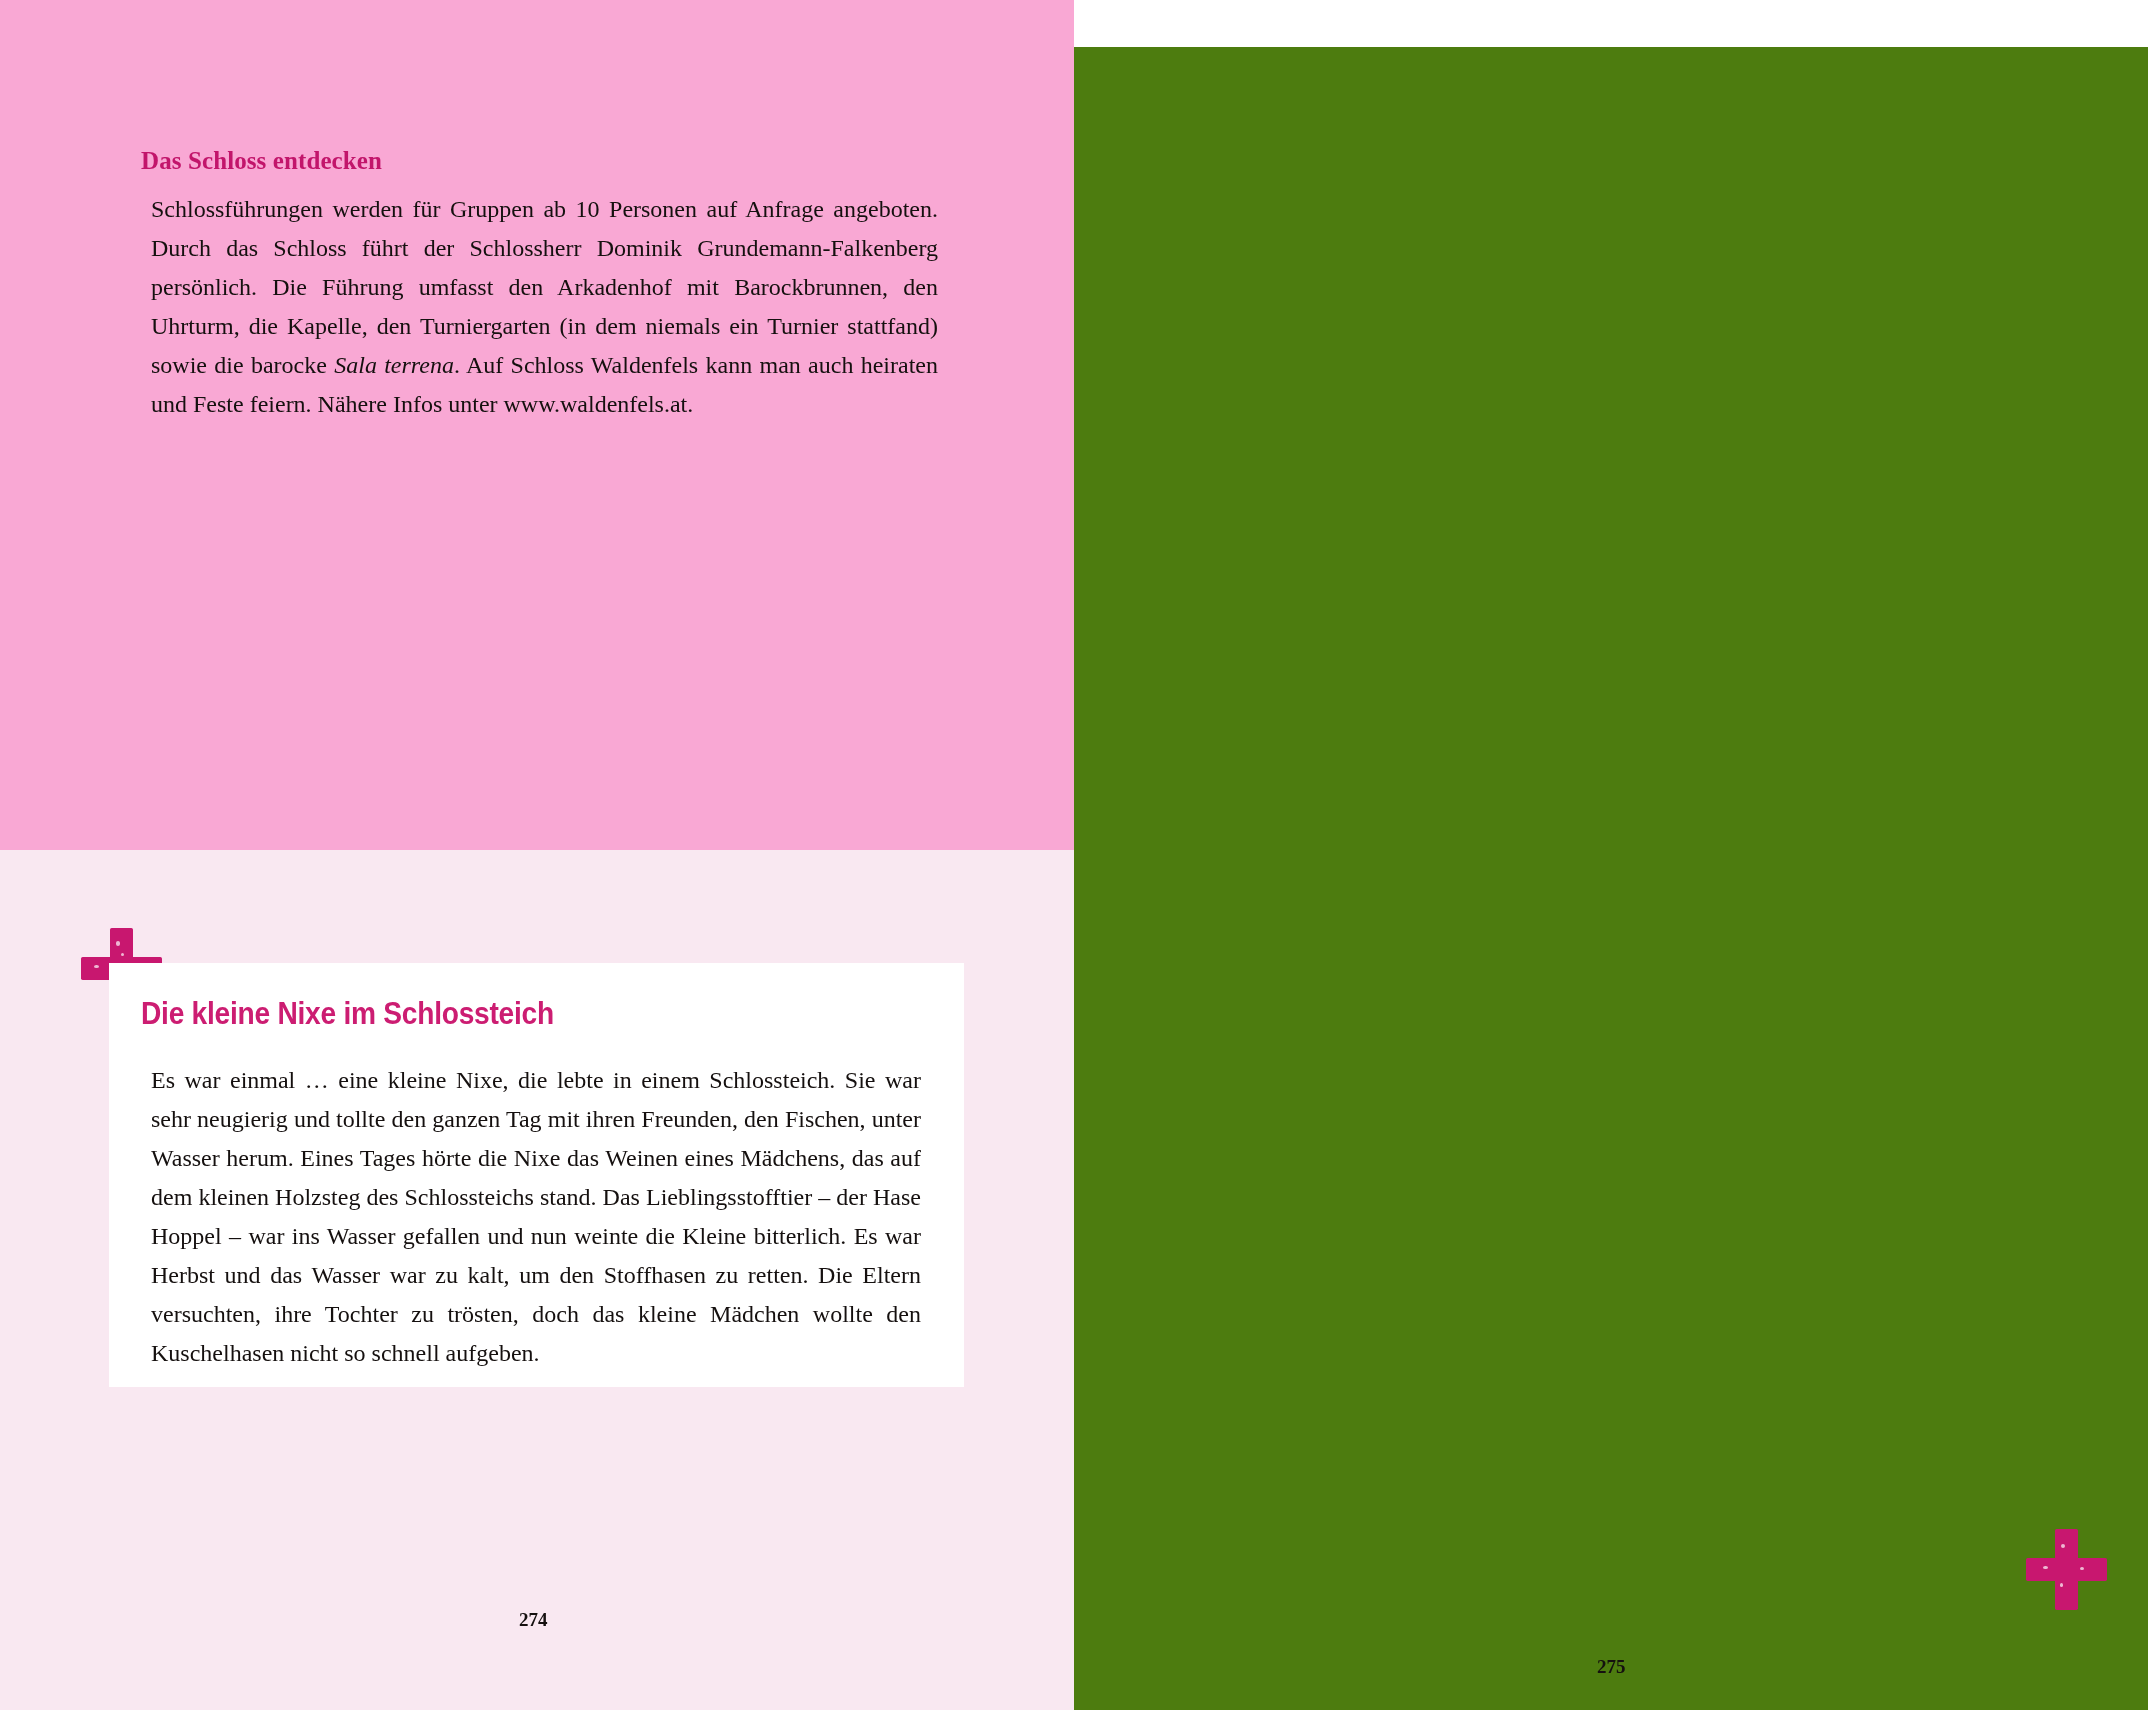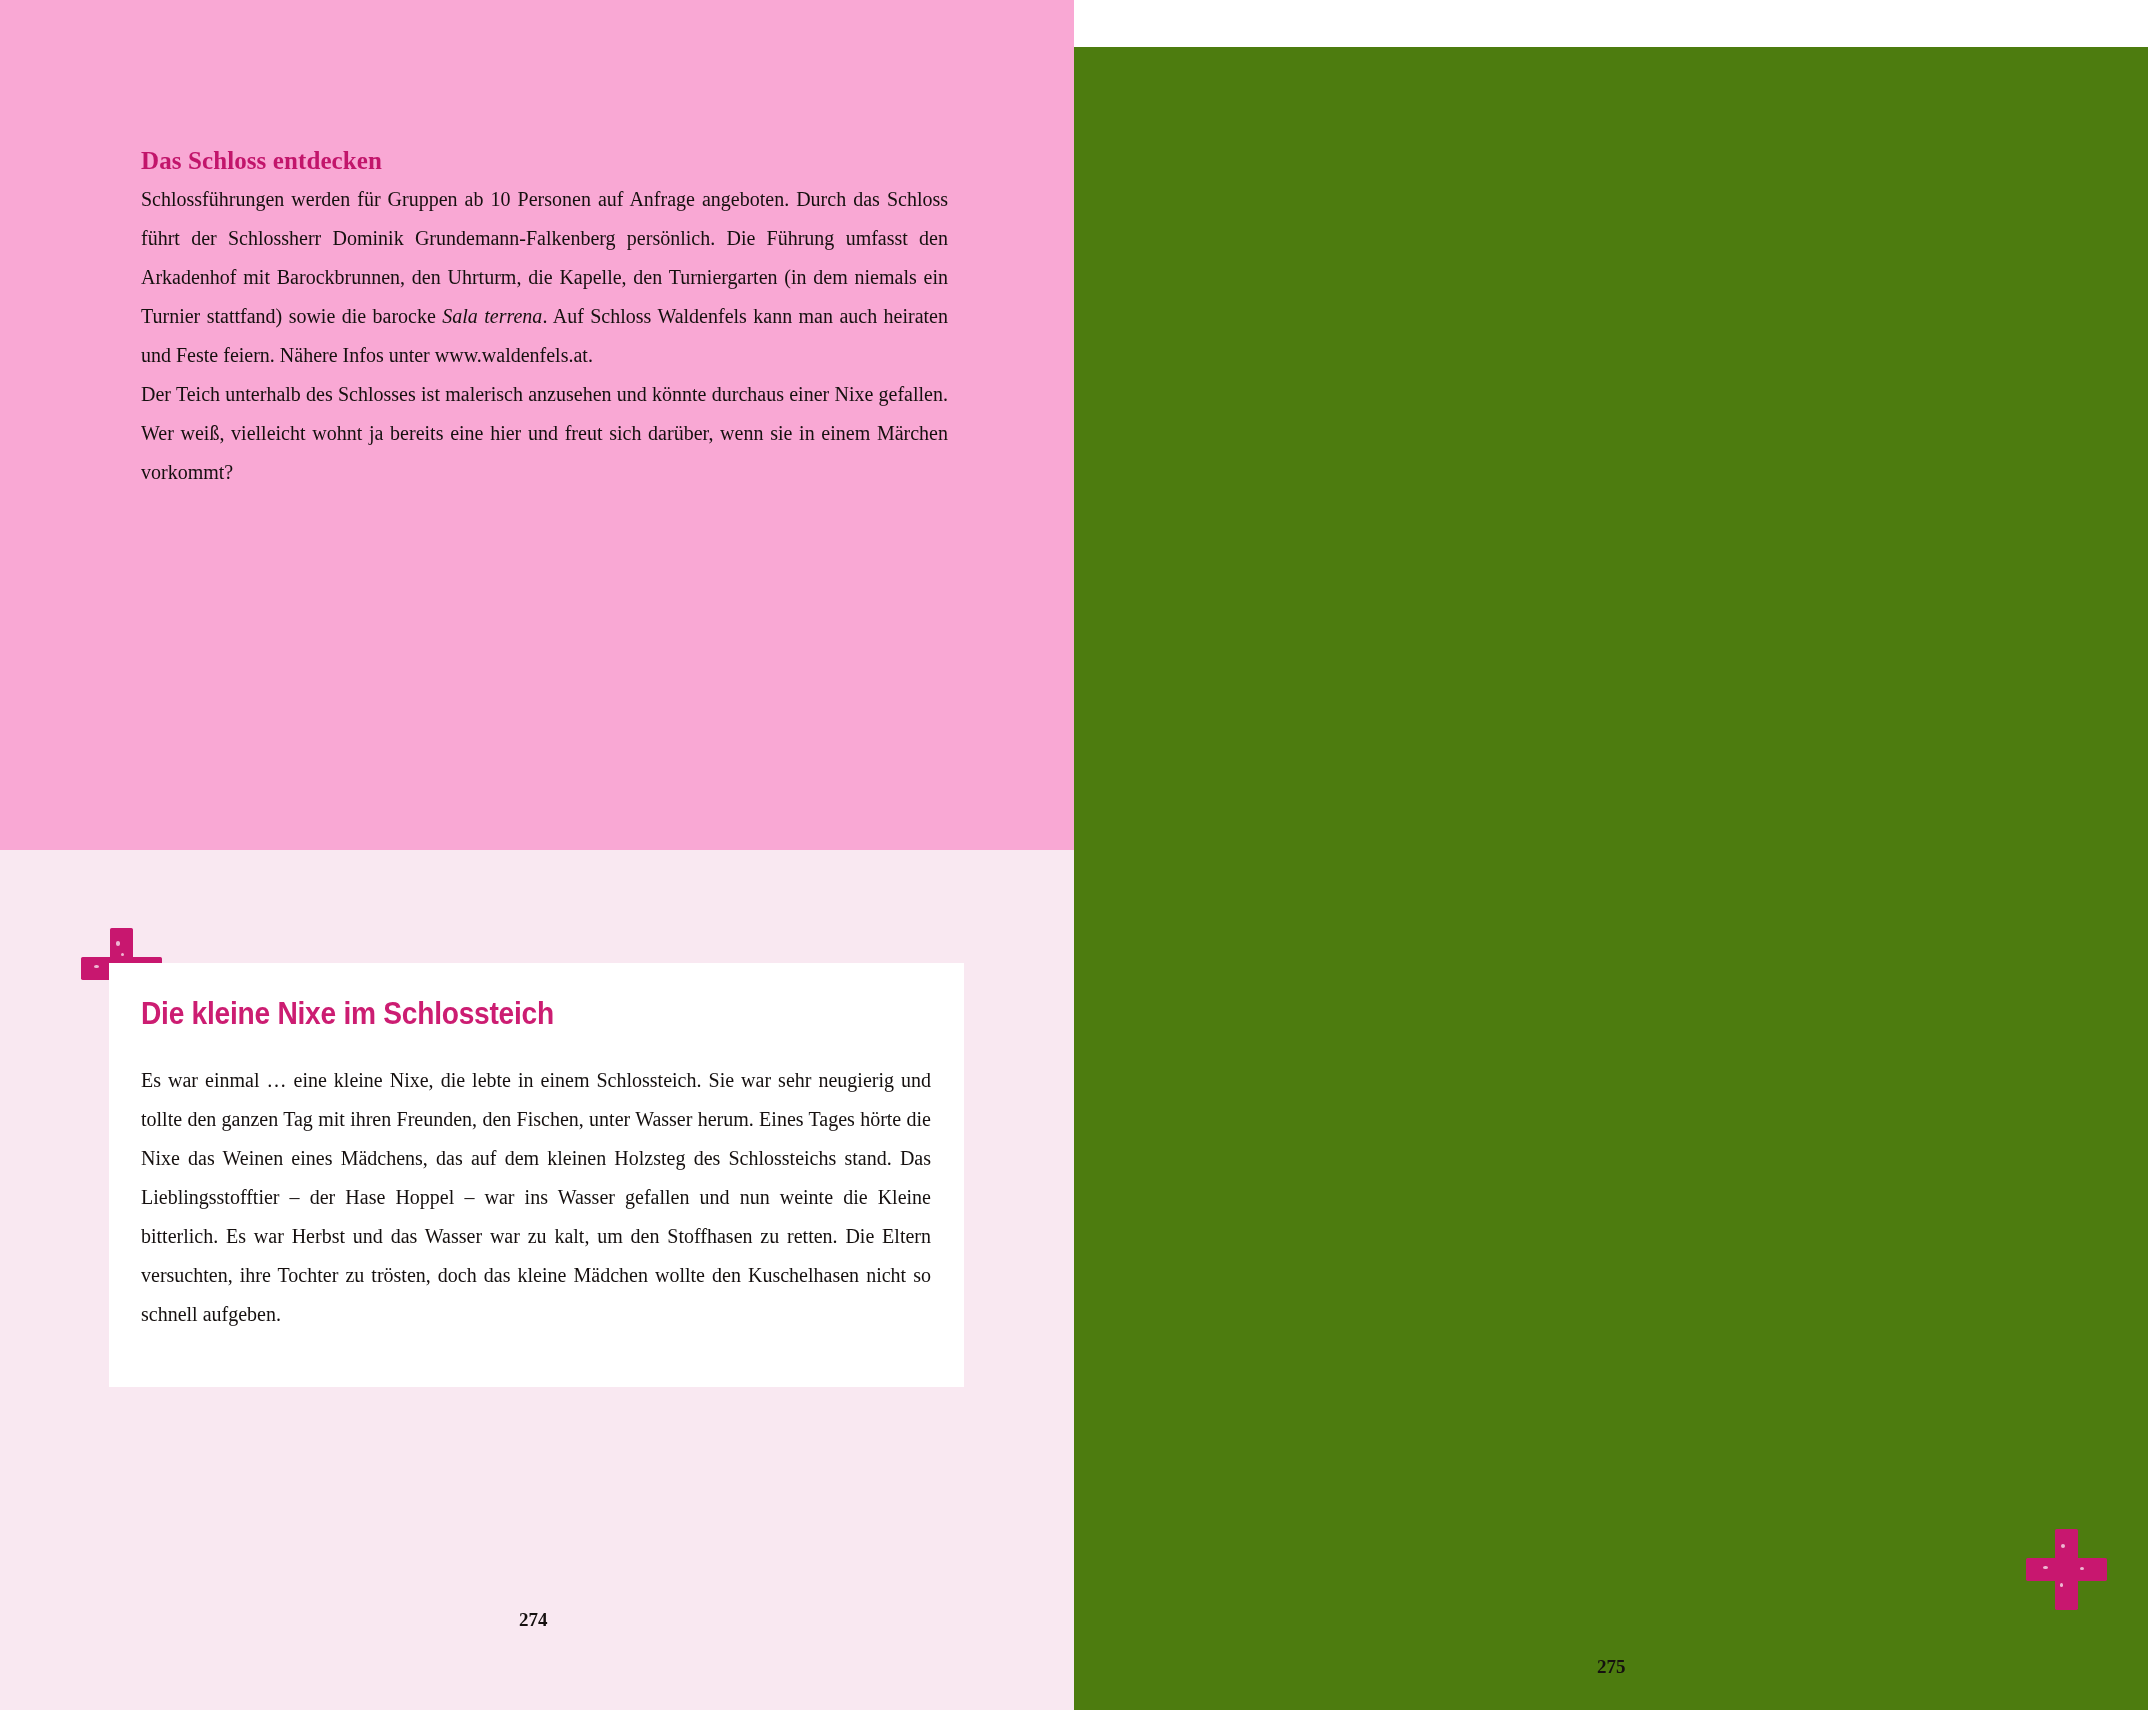--- a/index.html
+++ b/index.html
@@ -69,22 +69,22 @@
   .kicker {
     color: #c2156b;
     font-weight: bold;
     font-size: 25px;
     line-height: 39px;
     margin: 0 0 0 0;
     letter-spacing: 0.1px;
   }
 
   p.body {
-    margin: 0;
-    font-size: 20px;
+    margin: 10px;
+    font-size: 24px;
     line-height: 39px;
     text-align: justify;
     color: #15100f;
     hyphens: manual;
   }
   p.body + p.body { margin-top: 0; }
   p.body.gap { margin-top: 39px; }
 
   .it { font-style: italic; }
 
@@ -143,21 +143,20 @@
 
   <div class="page page-left">
 
     <div class="pink-block"></div>
 
     <div class="col-left-top">
       <div class="kicker">Das Schloss entdecken</div>
 
       <p class="body"><span>Schlossführungen werden für Gruppen ab 10 Personen auf Anfrage angeboten. Durch das Schloss führt der Schlossherr Dominik Grundemann-Falkenberg persönlich. Die Führung umfasst den Arkadenhof mit Barockbrunnen, den Uhrturm, die Kapelle, den Turniergarten (in dem niemals ein Turnier stattfand) sowie die barocke </span><span class="it">Sala terrena</span><span>. Auf Schloss Waldenfels kann man auch heiraten und Feste feiern. Nähere Infos unter www.waldenfels.at.</span></p>
 
-      <p class="body gap">Der Teich unterhalb des Schlosses ist malerisch anzusehen und könnte durchaus einer Nixe gefallen. Wer weiß, vielleicht wohnt ja bereits eine hier und freut sich darüber, wenn sie in einem Märchen vorkommt?</p>
     </div>
 
     <div class="cross cross-topleft">
       <span class="bar v"></span>
       <span class="bar h"></span>
       <span class="speck" style="left:35px;top:13.4px;width:4.2px;height:4.2px;"></span>
       <span class="speck" style="left:40px;top:25px;width:3.4px;height:3.4px;"></span>
       <span class="speck" style="left:13.4px;top:37px;width:5px;height:3.4px;"></span>
       <span class="speck" style="left:55px;top:39px;width:4.2px;height:3.4px;"></span>
       <span class="speck" style="left:34px;top:52px;width:3.4px;height:4.2px;"></span>

